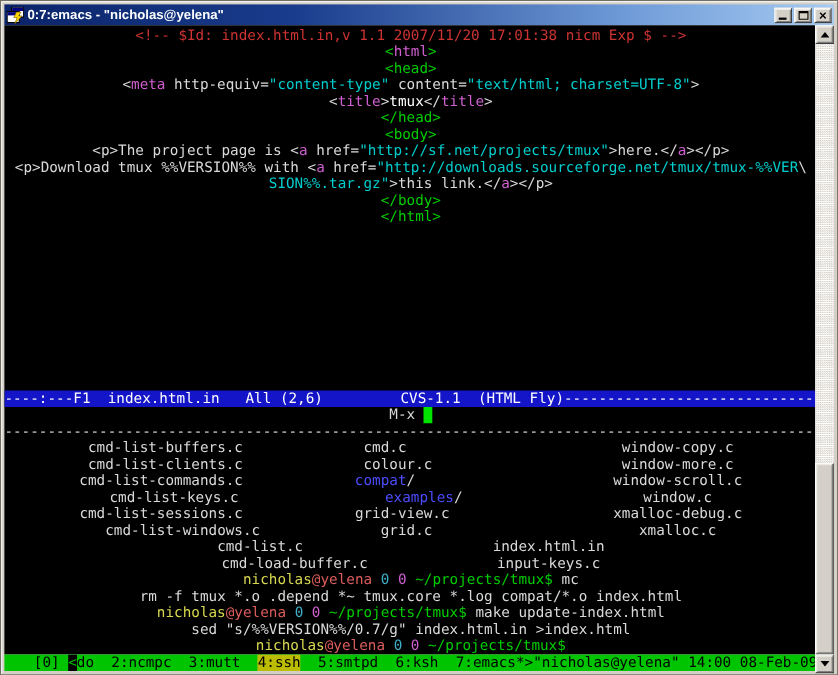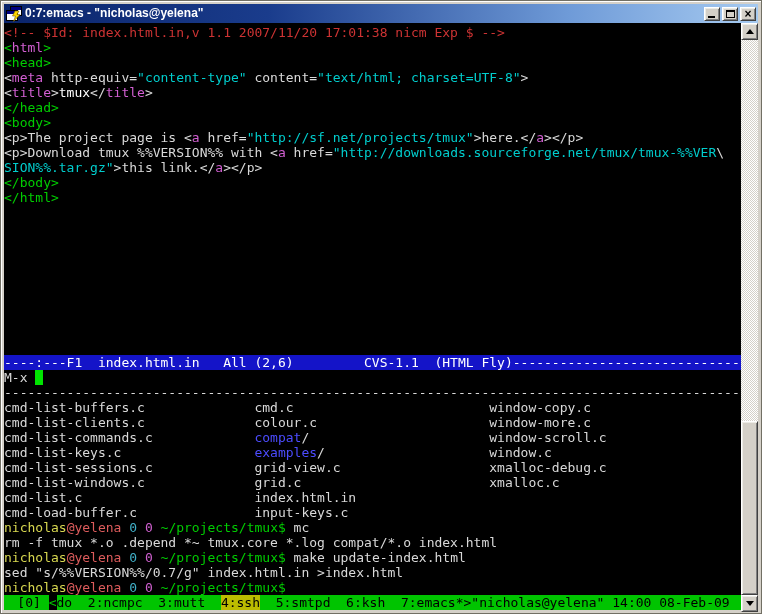--- a/index.html
+++ b/index.html
@@ -12,26 +12,26 @@
   .title-text { color:#fff; font-family:"Liberation Sans", sans-serif; font-weight:bold; font-size:12px; white-space:nowrap; overflow:hidden; flex:1 1 auto; line-height:19px; }
   .tb-btns { display:flex; gap:2px; flex:0 0 auto; margin-left:4px; }
   .tb-btn { width:16px; height:14px; background:#d4d0c8; border:1px solid; border-color:#fff #404040 #404040 #fff;
     box-shadow: inset 1px 1px 0 #ecebe5, inset -1px -1px 0 #808080; position:relative; cursor:default; }
   .g-min { position:absolute; left:3px; bottom:2px; width:7px; height:2px; background:#000; }
   .g-max { position:absolute; left:3px; top:2px; width:9px; height:8px; border:1px solid #000; border-top-width:2px; }
   .g-close { position:absolute; left:0; top:-1px; width:100%; text-align:center; font-family:"Liberation Sans", sans-serif; font-weight:bold; font-size:12px; color:#000; line-height:14px; }
 
   .screen { position:absolute; left:3px; top:22px; width:739px; height:572px; background:#000;
     color:#d9d9d9; font-size:13px; line-height:15px; padding-top:2px; overflow:hidden; white-space:pre; }
-  .tl { height:15px; white-space:pre; overflow:hidden; }
+  .tl { height:15px; white-space:pre; overflow:hidden;text-align:center; }
   .tl span { white-space:pre; }
   .modeline { background:#1414c8; color:#fff; }
 
   .statusbar { position:absolute; left:3px; top:594px; width:739px; height:15px; background:#00c400; color:#000;
-    font-size:13px; line-height:15px; white-space:pre; overflow:hidden; display:flex; justify-content:center; }
+    font-size:13px; line-height:15px; white-space:pre; overflow:hidden; display:flex; justify-content:flex-end; }
   .s-inv { color:#00c400; background:#000; }
   .s-hl { background:#bcbc00; }
 
   .scrollbar { position:absolute; top:22px; right:3px; width:17px; height:589px; }
   .sb-btn { position:absolute; left:0; width:17px; height:17px; background:#d4d0c8; border:1px solid; border-color:#fff #404040 #404040 #fff;
     box-shadow: inset 1px 1px 0 #ecebe5, inset -1px -1px 0 #808080; display:flex; align-items:center; justify-content:center; }
   .sb-up { top:0; }
   .sb-down { bottom:0; }
   .arr-up { width:0; height:0; border-left:4px solid transparent; border-right:4px solid transparent; border-bottom:5px solid #000; }
   .arr-down { width:0; height:0; border-left:4px solid transparent; border-right:4px solid transparent; border-top:5px solid #000; }

